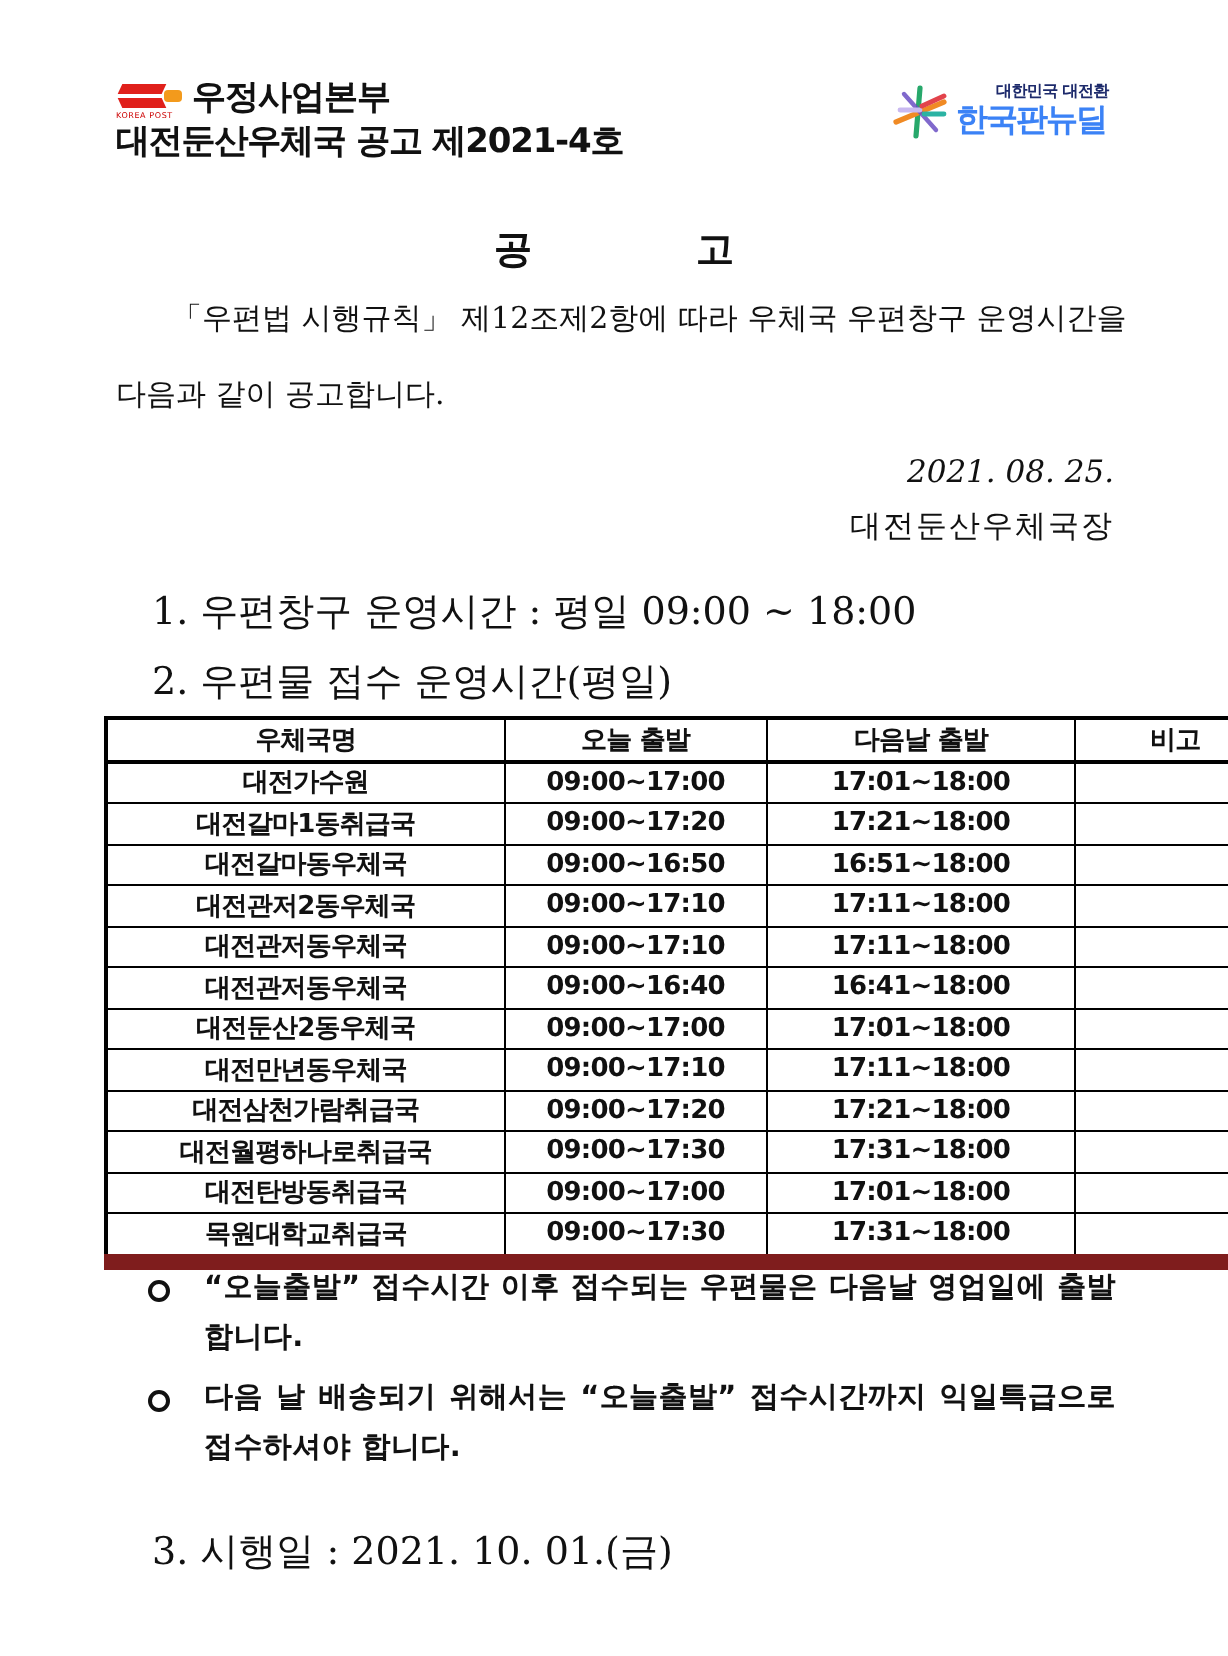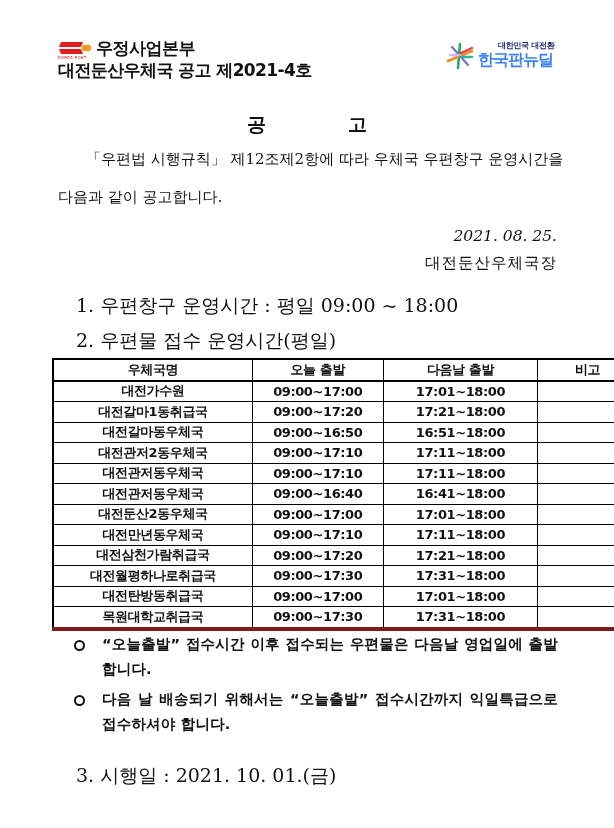--- a/index.html
+++ b/index.html
@@ -34,21 +34,21 @@
   .signer { position: absolute; top: 253px; right: 57px; font-size: 15.5px; text-align: right; letter-spacing: 1px; }
 
   .item { position: absolute; left: 76px; font-size: 19px; }
   .item1 { top: 293px; }
   .item2 { top: 328px; }
   .item3 { top: 763px; }
 
   table.sched { position: absolute; left: 52px; top: 358px; border-collapse: collapse; width: 587px; }
   table.sched th, table.sched td { border: 1px solid #000; height: 19.5px; padding: 0; text-align: center; font-size: 13px; font-weight: bold; font-family: "DejaVu Sans", "Liberation Sans", sans-serif; letter-spacing: -0.4px; }
   table.sched tr:first-child th { border-top: 2px solid #000; border-bottom: 2px solid #000; }
-  table.sched tr:last-child td { border-bottom: 4px solid #7f1d1d; }
+  table.sched tr:last-child td { border-bottom: 8px solid #7f1d1d; }
   table.sched th:first-child, table.sched td:first-child { border-left: 2px solid #000; }
   table.sched th:last-child, table.sched td:last-child { border-right: 2px solid #000; }
   col.c1 { width: 169px; } col.c2 { width: 111px; } col.c3 { width: 131px; } col.c4 { width: 85px; }
 
   .notes { position: absolute; left: 72px; top: 632px; width: 486px; }
   .note { position: relative; padding-left: 30px; font-size: 14.5px; font-weight: bold; line-height: 25px; text-align: justify; text-align-last: left; letter-spacing: 0.2px; margin-bottom: 5px; }
   .note .bullet { position: absolute; left: 2px; top: 8px; width: 7px; height: 7px; border: 2px solid #111; border-radius: 50%; }
 </style>
 </head>
 <body>

